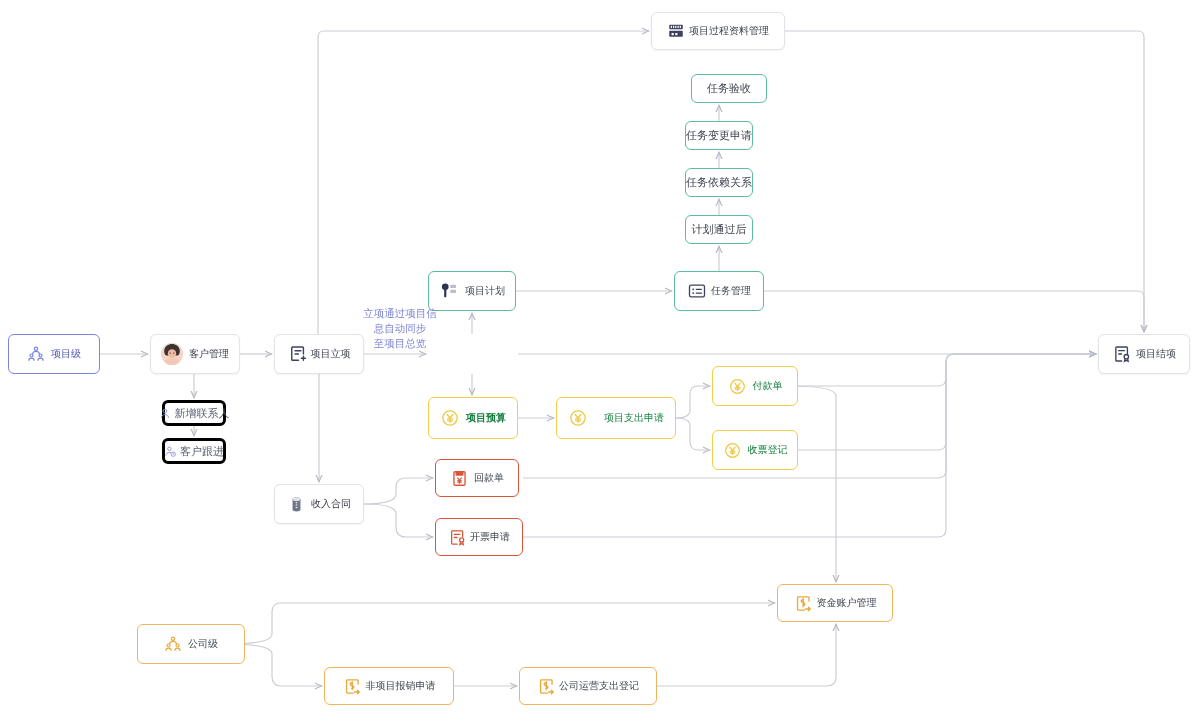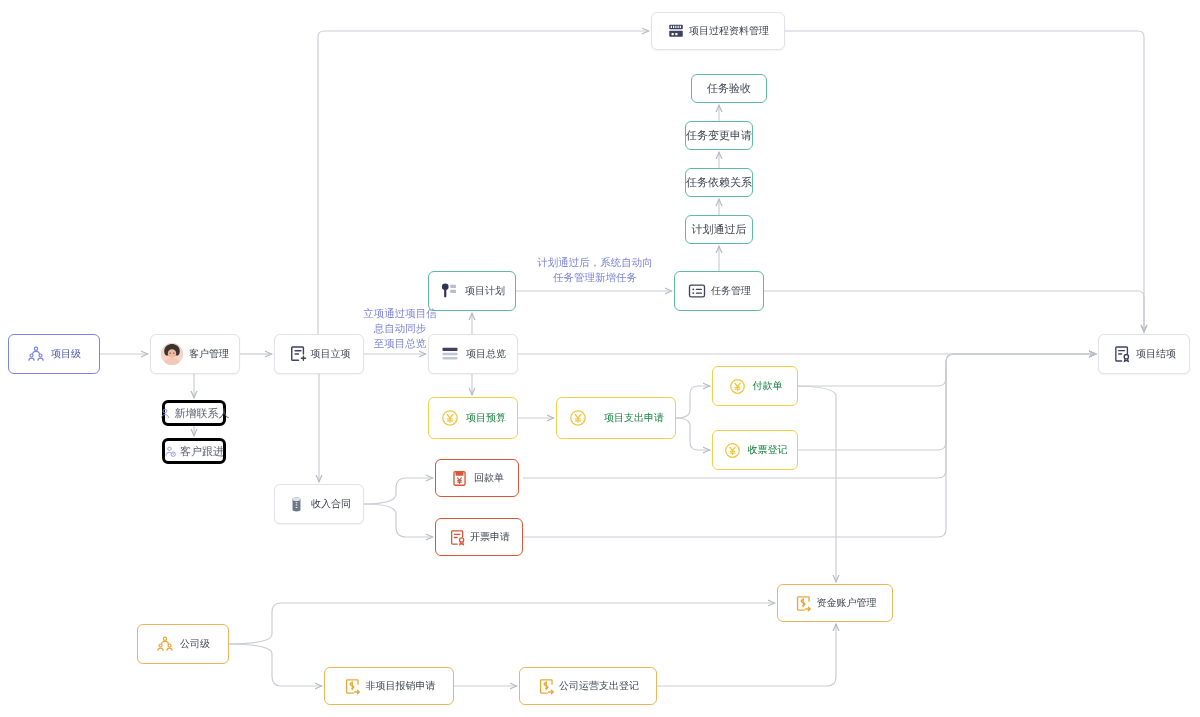--- a/index.html
+++ b/index.html
@@ -162,30 +162,20 @@
     <span class="ico">
       <svg width="20" height="20" viewBox="0 0 24 24" fill="none" stroke="#3e4160" stroke-width="1.7" stroke-linecap="round">
         <path d="M18.5 12V4.5a1 1 0 0 0-1-1h-12a1 1 0 0 0-1 1v14a1 1 0 0 0 1 1h7"></path>
         <path d="M8.5 8h7M8.5 12h4"></path>
         <path d="M16 17h5M18.5 14.5v5"></path>
       </svg>
     </span>
     <span class="lbl">项目立项</span>
   </div>
 
-  <div class="node v-grey f15" style="left:428px;top:334px;width:90px;height:40px;">
-    <span class="ico">
-      <svg width="20" height="20" viewBox="0 0 24 24">
-        <rect x="3" y="4.5" width="18" height="4" rx="1" fill="#3e4160"></rect>
-        <rect x="3" y="10.5" width="18" height="3" rx="1" fill="#c2c6d2"></rect>
-        <rect x="3" y="15.5" width="18" height="3" rx="1" fill="#c2c6d2"></rect>
-      </svg>
-    </span>
-    <span class="lbl">项目总览</span>
-  </div>
 
   <div class="node v-green f15" style="left:428px;top:271px;width:88px;height:40px;">
     <span class="ico">
       <svg width="20" height="20" viewBox="0 0 24 24">
         <circle cx="7.5" cy="7" r="4" fill="#2f3350"></circle>
         <rect x="6.2" y="9.5" width="2.6" height="10" rx="1" fill="#2f3350"></rect>
         <rect x="13.5" y="4.5" width="7" height="4" rx="1" fill="#b9bdcc"></rect>
         <rect x="13.5" y="10.5" width="7" height="4" rx="1" fill="#b9bdcc"></rect>
       </svg>
     </span>
@@ -231,21 +221,21 @@
           <rect x="14" y="5" width="1.6" height="3" fill="#fff"></rect>
         <rect x="17" y="5" width="1.6" height="3" fill="#fff"></rect>
         <rect x="3" y="11.5" width="18" height="8" rx="1" fill="#3e4160"></rect>
         <rect x="6" y="14.5" width="3" height="3" rx="0.5" fill="#fff"></rect>
         <rect x="11" y="14.5" width="3" height="3" rx="0.5" fill="#fff"></rect>
       </svg>
     </span>
     <span class="lbl">项目过程资料管理</span>
   </div>
 
-  <div class="node v-yellow f15" style="left:428px;top:397px;width:90px;height:42px;">
+  <div class="node v-yellow f15" style="left:428px;top:397px;width:90px;height:42px;font-weight:bold;">
     <span class="ico">
       <svg width="20" height="20" viewBox="0 0 24 24" fill="none" stroke="#edc846" stroke-width="1.6">
         <circle cx="12" cy="12" r="8.6"></circle>
         <path d="M8.6 7.8L12 12.3l3.4-4.5M9 13h6M9 15.4h6M12 12.3V17" stroke-linecap="round"></path>
       </svg>
     </span>
     <span class="lbl">项目预算</span>
   </div>
 
   <div class="node v-yellow f15" style="left:556px;top:397px;width:120px;height:42px;gap:16px;">
@@ -319,21 +309,21 @@
     <span class="ico">
       <svg width="19" height="19" viewBox="0 0 24 24" fill="none" stroke="#e8a93c" stroke-width="1.7" stroke-linecap="round">
         <path d="M19 9V4.6a1 1 0 0 0-1-1H5.5a1 1 0 0 0-1 1v14.8a1 1 0 0 0 1 1H13"></path>
         <path d="M11.7 7.3c-1.6 0-2.6.7-2.6 1.8 0 2.3 4.6 1.2 4.6 3.5 0 1.1-1 1.8-2.6 1.8M11.7 6v10"></path>
         <path d="M14.5 19h5.8M18.2 16.8l2.3 2.2-2.3 2.2"></path>
       </svg>
     </span>
     <span class="lbl">资金账户管理</span>
   </div>
 
-  <div class="node v-orange f15" style="left:137px;top:624px;width:92px;height:40px;border-radius:6px;">
+  <div class="node v-orange f15" style="left:137px;top:624px;width:108px;height:40px;border-radius:6px;">
     <span class="ico">
       <svg width="18" height="18" viewBox="0 0 24 24" fill="none" stroke="#e8a93c" stroke-width="1.6">
         <circle cx="12" cy="5" r="2.2"></circle>
           <path d="M7.5 12.5c0-2.2 2-4 4.5-4s4.5 1.8 4.5 4"></path>
         <circle cx="6" cy="14" r="2"></circle>
           <circle cx="18" cy="14" r="2"></circle>
         <path d="M2.5 21c0-2 1.6-3.6 3.5-3.6S9.5 19 9.5 21"></path>
           <path d="M14.5 21c0-2 1.6-3.6 3.5-3.6S21.5 19 21.5 21"></path>
       </svg>
     </span>
@@ -372,18 +362,14 @@
       </svg>
     </span>
     <span class="lbl">项目结项</span>
   </div>
 
   <div class="note" style="left:355px;top:306px;width:90px;">
     <div>立项通过项目信</div>
     <div>息自动同步</div>
     <div>至项目总览</div>
   </div>
-  <div class="note" style="left:531px;top:255px;width:128px;">
-    <div>计划通过后，系统自动向</div>
-    <div>任务管理新增任务</div>
-  </div>
 
 </div>
 
 </body></html>

